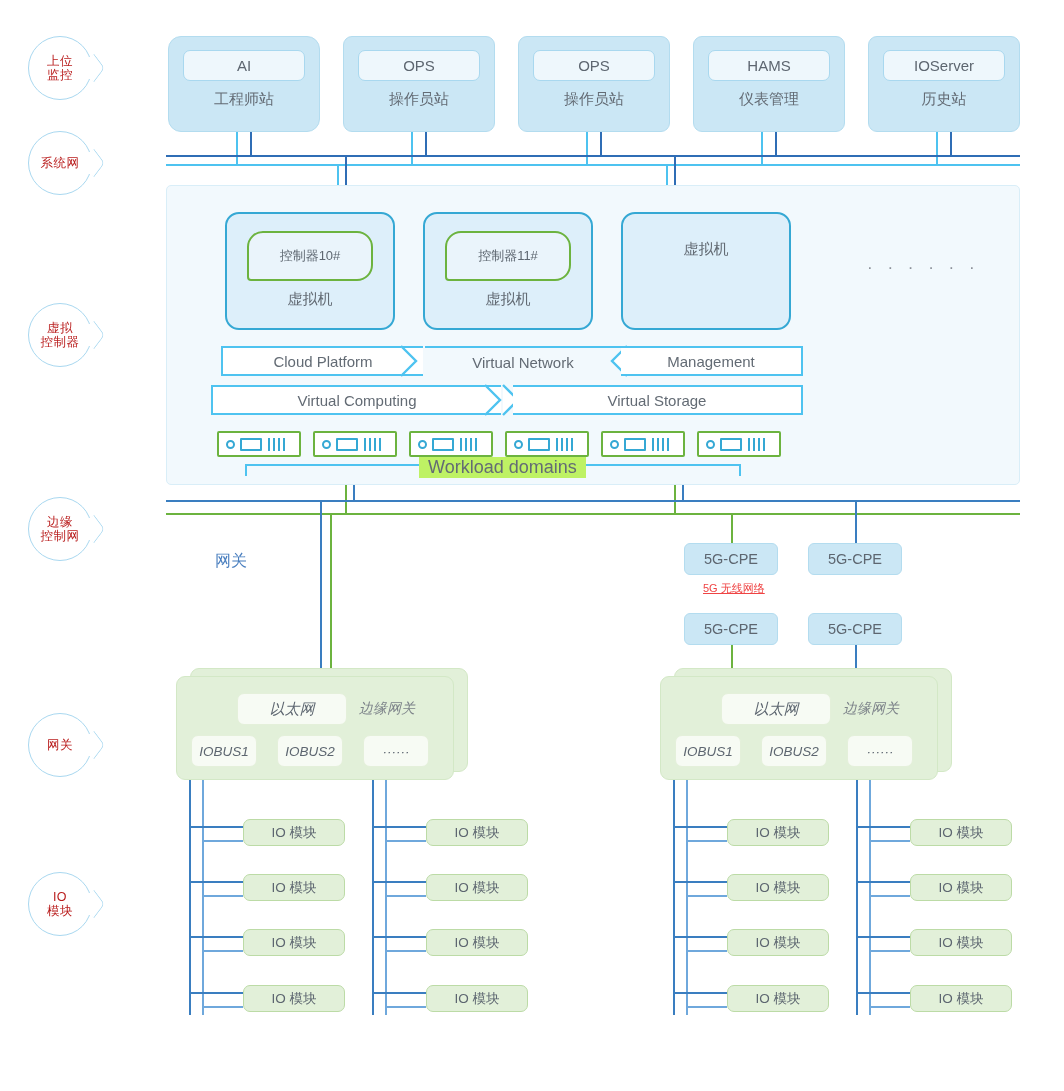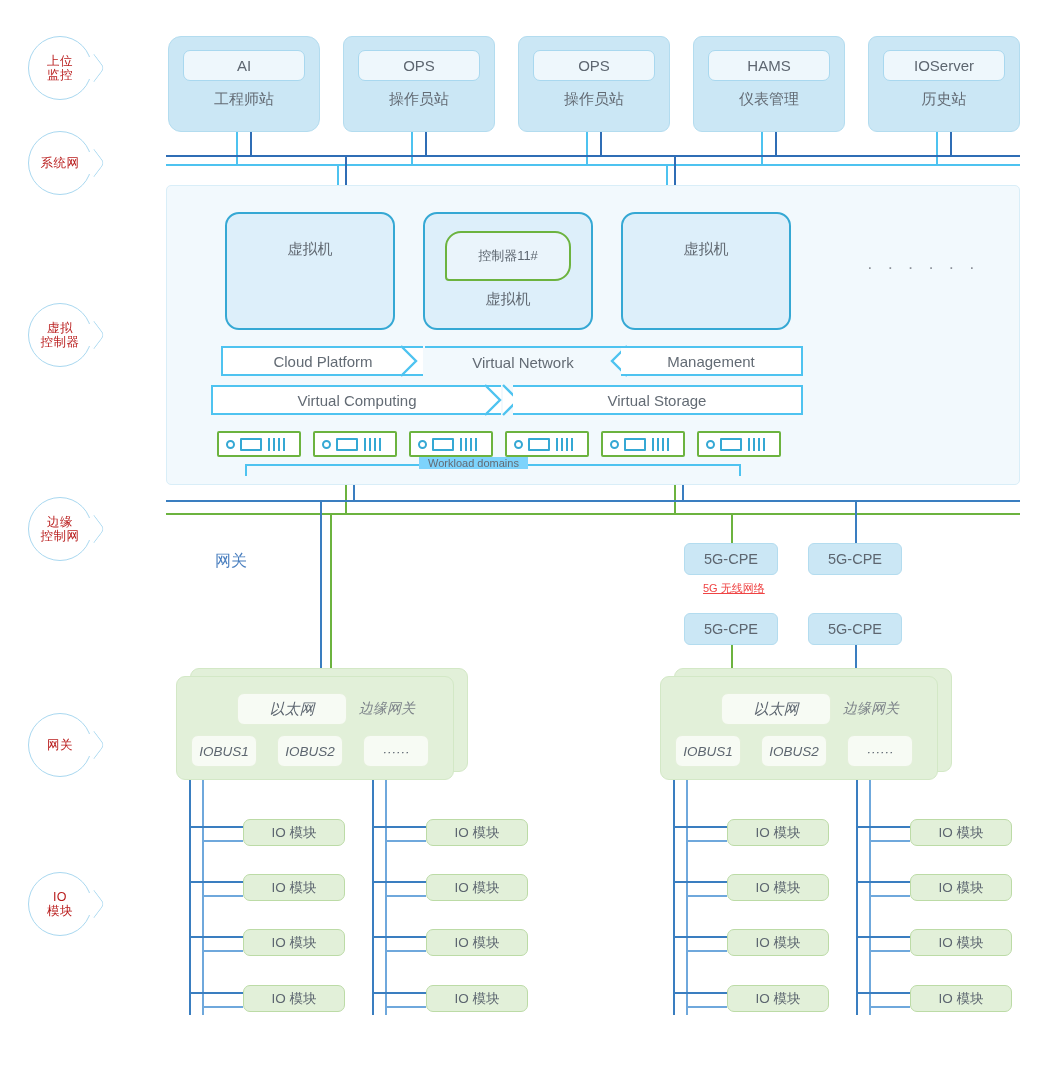--- a/index.html
+++ b/index.html
@@ -174,23 +174,23 @@
     position:absolute;
     border:2px solid #4ec3f0;
     border-top-width:2px;
     border-bottom:none;
     border-left-width:2px;border-right-width:2px;
     height:12px;
     box-sizing:border-box;
   }
   .bracket-lbl{
     position:absolute;
-    background:#7dd3fc;
+    background:#bef264;
     padding:0 9px;
-    font-size:11px;color:#636b74;
+    font-size:18px;color:#636b74;
     z-index:4;
   }
 
   
   .cpe{
     position:absolute;
     width:94px;height:32px;
     background:#cbe7f5;
     border:1px solid #b3dcef;
     border-radius:6px;
@@ -334,20 +334,21 @@
   <div class="hline blue-l" style="left:166px;top:164px;width:854px;"></div>
 
   <div class="vline blue-l" style="left:337px;top:164px;height:22px;"></div>
   <div class="vline blue-d" style="left:345px;top:155px;height:31px;"></div>
   <div class="vline blue-l" style="left:666px;top:164px;height:22px;"></div>
   <div class="vline blue-d" style="left:674px;top:155px;height:31px;"></div>
 
   <div id="vcpanel">
 
     <div class="vmcard" style="left:58px;top:26px;">
+      <div class="ctl">控制器10#</div>
       <div class="vmlbl">虚拟机</div>
     </div>
     <div class="vmcard" style="left:256px;top:26px;">
       <div class="ctl">控制器11#</div>
       <div class="vmlbl">虚拟机</div>
     </div>
     <div class="vmcard" style="left:454px;top:26px;">
       <div class="vmlbl">虚拟机</div>
     </div>
 

